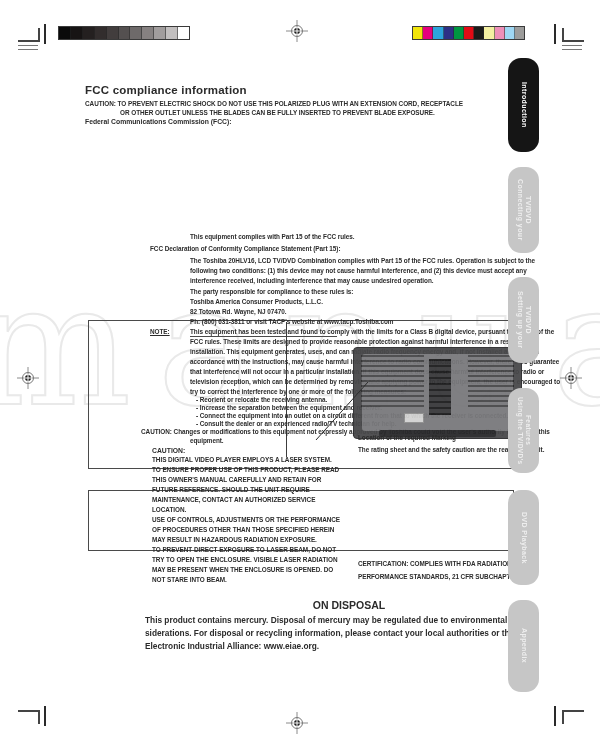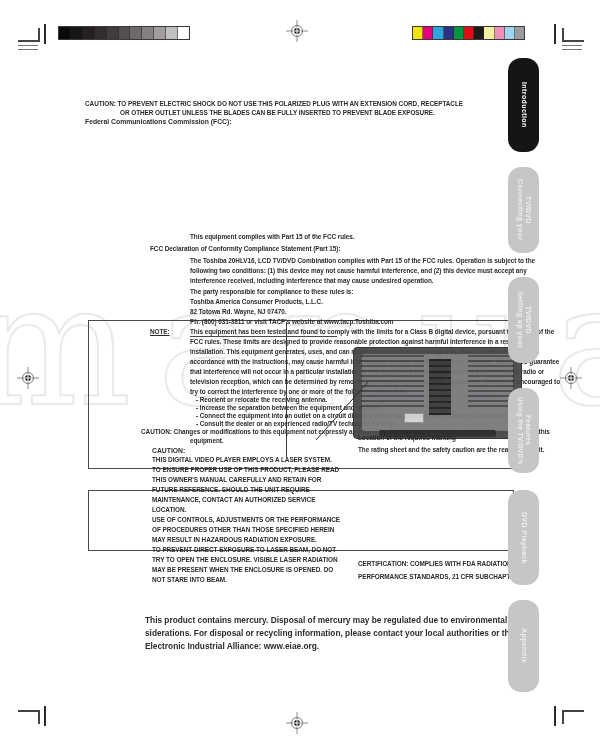--- a/index.html
+++ b/index.html
@@ -136,20 +136,21 @@
   <div class="tab" style="top: 388px; height: 85px; background: rgb(198, 198, 198);">
     <span class="vtxt" style="max-height: 78px; font-size: 6.5px; color: rgb(238, 238, 238);">Using the TV/DVD's Features</span>
   </div>
   <div class="tab" style="top: 490px; height: 95px; background: rgb(198, 198, 198);">
     <span class="vtxt" style="color: rgb(238, 238, 238);">DVD Playback</span>
   </div>
   <div class="tab" style="top: 600px; height: 92px; background: rgb(198, 198, 198);">
     <span class="vtxt" style="color: rgb(238, 238, 238);">Appendix</span>
   </div>
 
+  <div class="line h-main" style="left:85px;top:84px;z-index:2;">FCC compliance information</div>
   <div class="line t-sm-b" style="left:85px;top:100px;z-index:2;">CAUTION: TO PREVENT ELECTRIC SHOCK DO NOT USE THIS POLARIZED PLUG WITH AN EXTENSION CORD, RECEPTACLE</div>
   <div class="line t-sm-b" style="left:120px;top:109px;z-index:2;">OR OTHER OUTLET UNLESS THE BLADES CAN BE FULLY INSERTED TO PREVENT BLADE EXPOSURE.</div>
   <div class="line t-label" style="left:85px;top:118px;z-index:2;">Federal Communications Commission (FCC):</div>
 
   <div class="line t-sm" style="left:190px;top:233px;z-index:2;">This equipment complies with Part 15 of the FCC rules.</div>
   <div class="line t-sm-b" style="left:150px;top:245px;z-index:2;">FCC Declaration of Conformity Compliance Statement (Part 15):</div>
   <div class="line t-sm" style="left:190px;top:257px;z-index:2;">The Toshiba 20HLV16, LCD TV/DVD Combination complies with Part 15 of the FCC rules. Operation is subject to the</div>
   <div class="line t-sm" style="left:190px;top:267px;z-index:2;">following two conditions: (1) this device may not cause harmful interference, and (2) this device must accept any</div>
   <div class="line t-sm" style="left:190px;top:277px;z-index:2;">interference received, including interference that may cause undesired operation.</div>
   <div class="line t-sm" style="left:190px;top:288px;z-index:2;">The party responsible for compliance to these rules is:</div>
@@ -203,17 +204,18 @@
     <div class="label"></div>
     <div class="stand"></div>
   </div>
   <svg class="pointer-svg" width="600" height="755">
     <line x1="316" y1="440" x2="368" y2="382" stroke="#2e2e2e" stroke-width="1"></line>
   </svg>
 
   <div class="line t-sm-b" style="left:358px;top:434px;z-index:4;">Location of the required Marking</div>
   <div class="line t-sm-b" style="left:358px;top:446px;z-index:4;">The rating sheet and the safety caution are the rear of the unit.</div>
 
+  <div class="line" style="left:145px;top:599px;width:408px;text-align:center;font-size:10.5px;font-weight:700;z-index:2;">ON DISPOSAL</div>
   <div class="line" style="left:145px;top:615px;font-size:8.3px;font-weight:700;z-index:2;">This product contains mercury. Disposal of mercury may be regulated due to environmental con-</div>
   <div class="line" style="left:145px;top:628px;font-size:8.3px;font-weight:700;z-index:2;">siderations. For disposal or recycling information, please contact your local authorities or the</div>
   <div class="line" style="left:145px;top:641px;font-size:8.3px;font-weight:700;z-index:2;">Electronic Industrial Alliance: www.eiae.org.</div>
 
 </div>
 
 </body></html>

